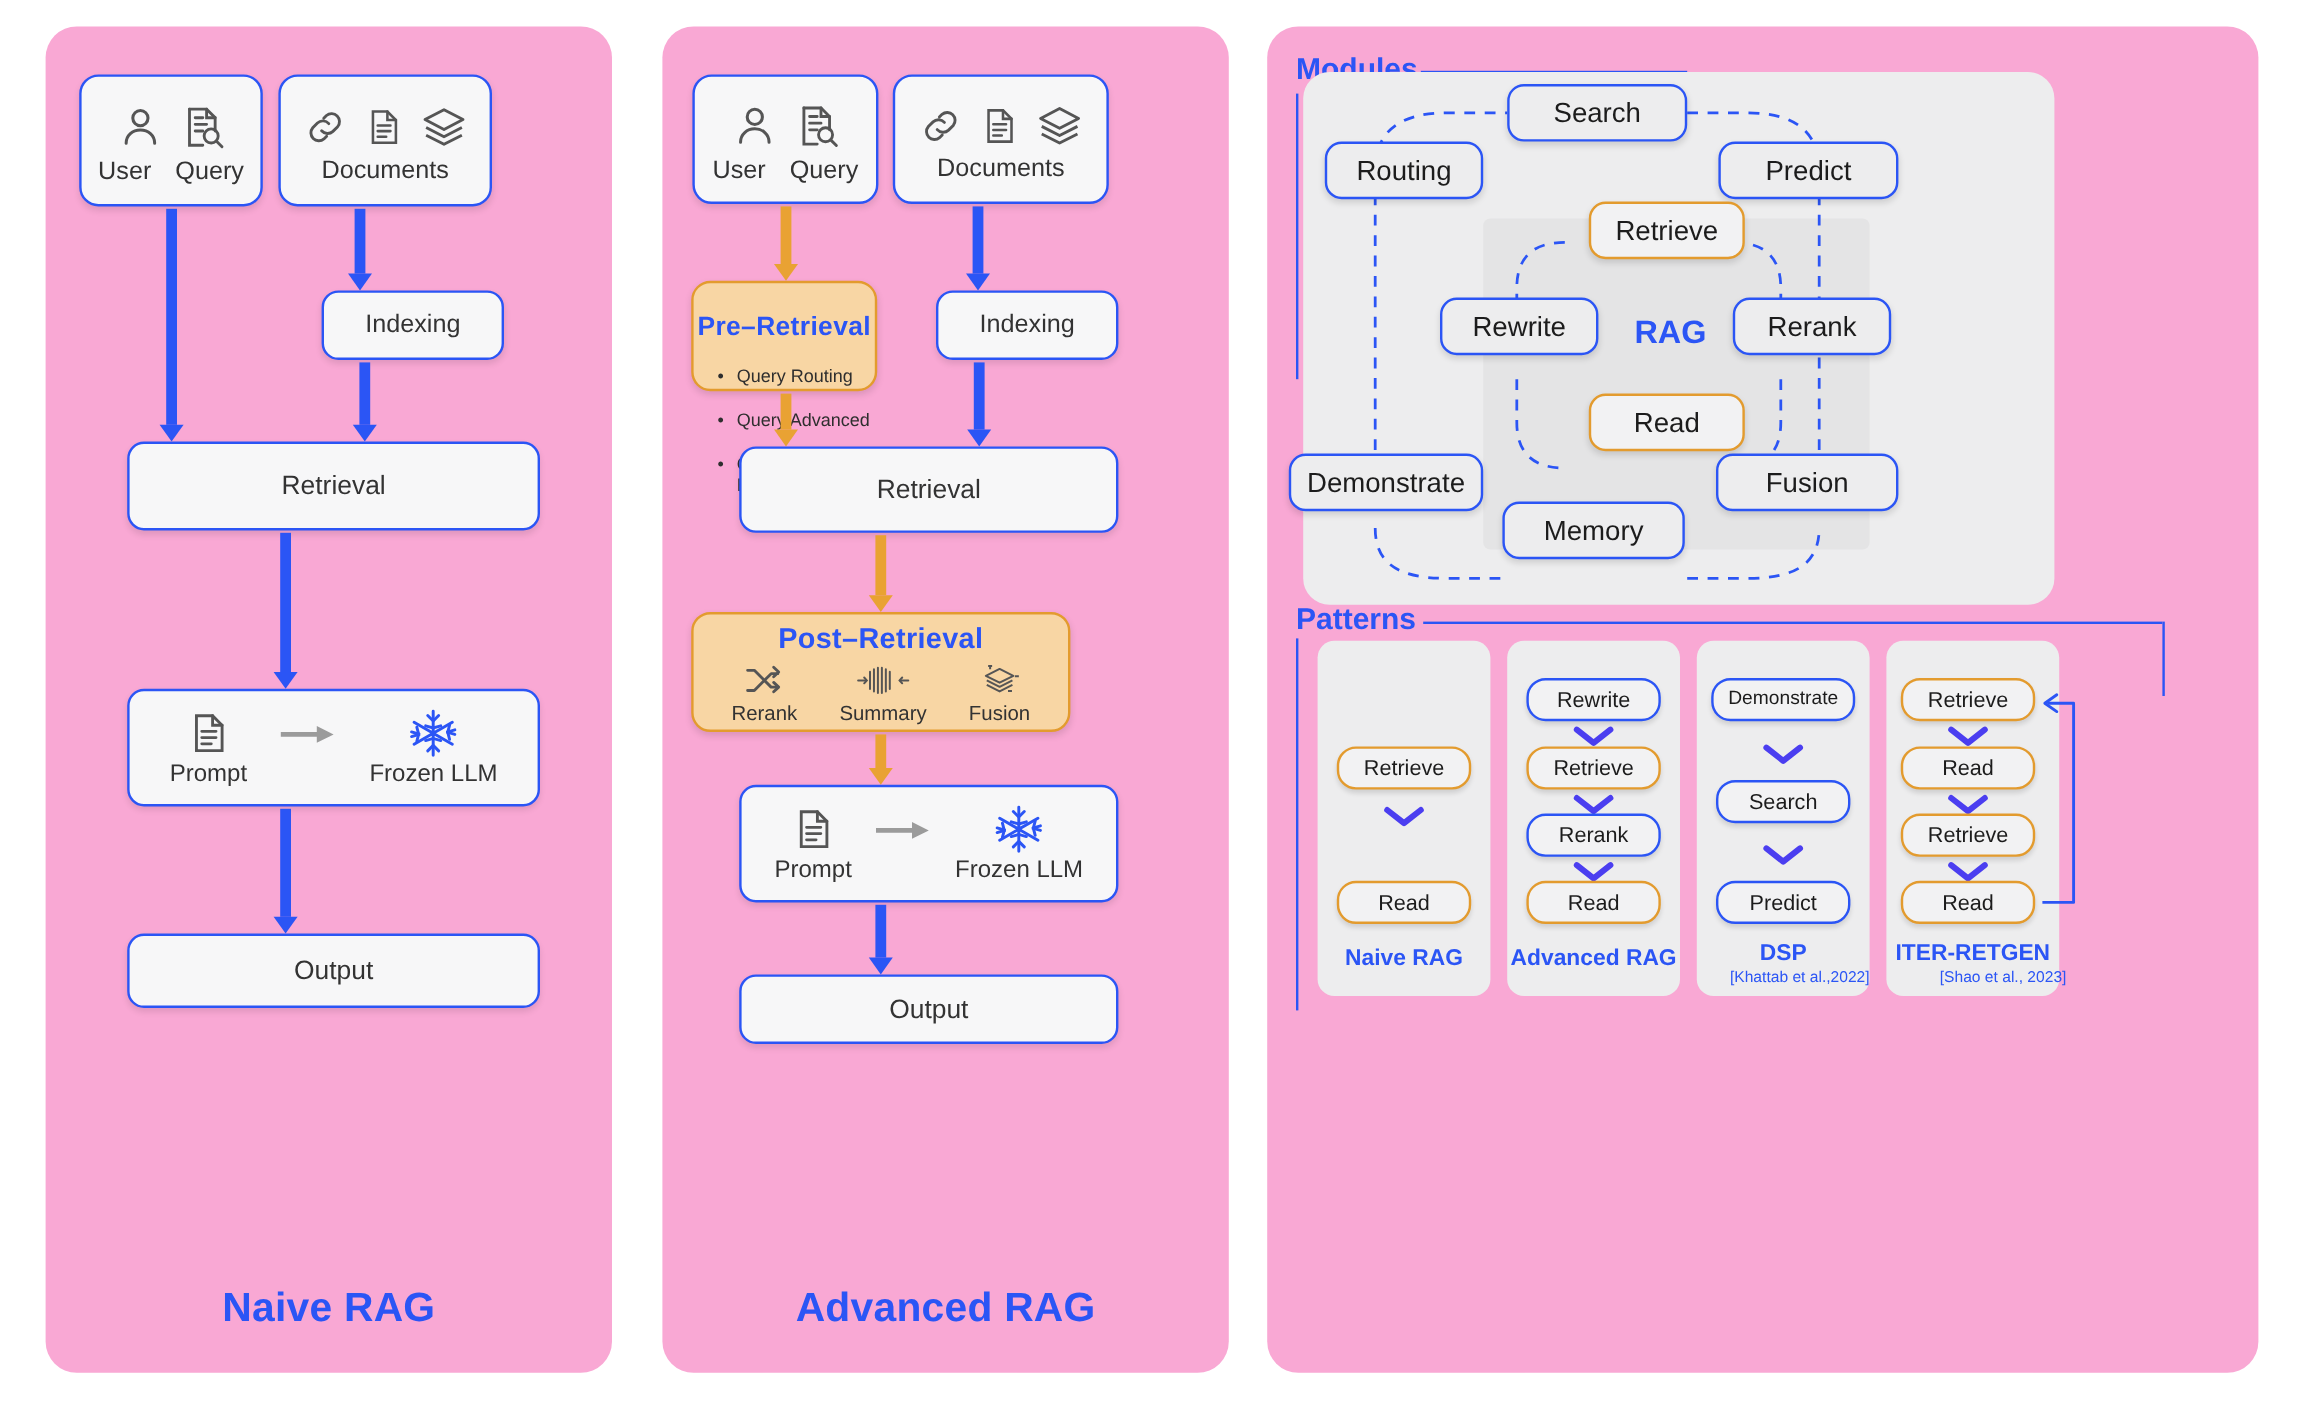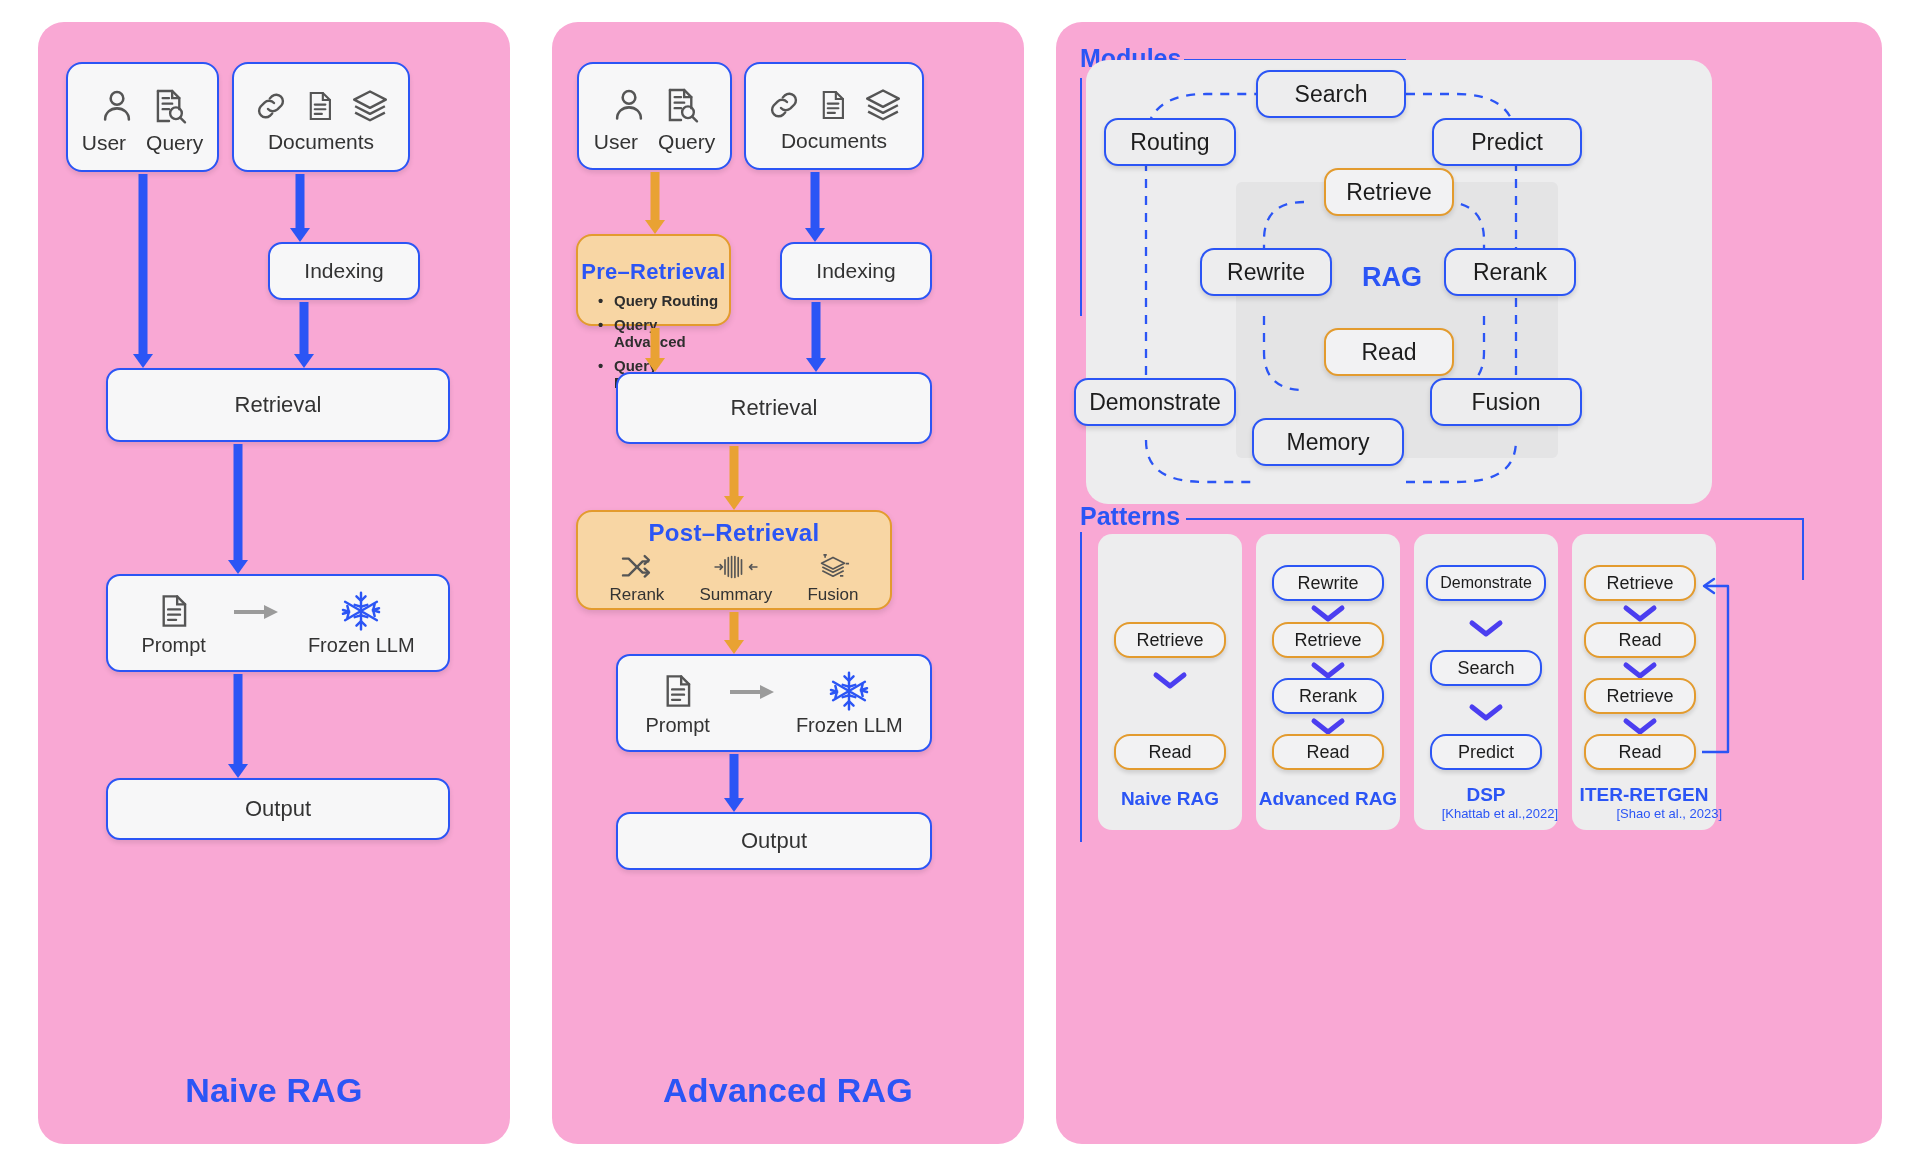--- a/index.html
+++ b/index.html
@@ -79,21 +79,21 @@
     background: #f8d6a4;
     border: 2px solid #e39b2e;
     border-radius: 16px;
     box-shadow: 0 3px 6px rgba(0,0,0,.12);
   }
   .stagebox .st-title {
     text-align: center; color: #2b55f5; font-weight: bold;
     font-size: 26px; margin-top: 12px; letter-spacing: .3px;
   }
   .stagebox ul { list-style: none; margin: 10px 0 0 58px; }
-  .stagebox li { font-size: 15px; color: #2e2e2e; margin: 7px 0; position: relative; font-weight: bold; }
+  .stagebox li { font-size: 15px; color: #2e2e2e; margin: 20px 0; position: relative; }
   .stagebox li::before { content: "\2022"; position: absolute; left: -16px; }
   .post-icons { display: flex; justify-content: space-around; align-items: flex-end;
                 margin-top: 6px; padding: 0 14px; }
   .post-item { display: flex; flex-direction: column; align-items: center; gap: 4px; }
   .post-item .cap { font-size: 17px; color: #333; }
 
   
   .section-label {
     position: absolute; color: #2b55f5; font-size: 25px; font-weight: bold;
     font-stretch: condensed;

